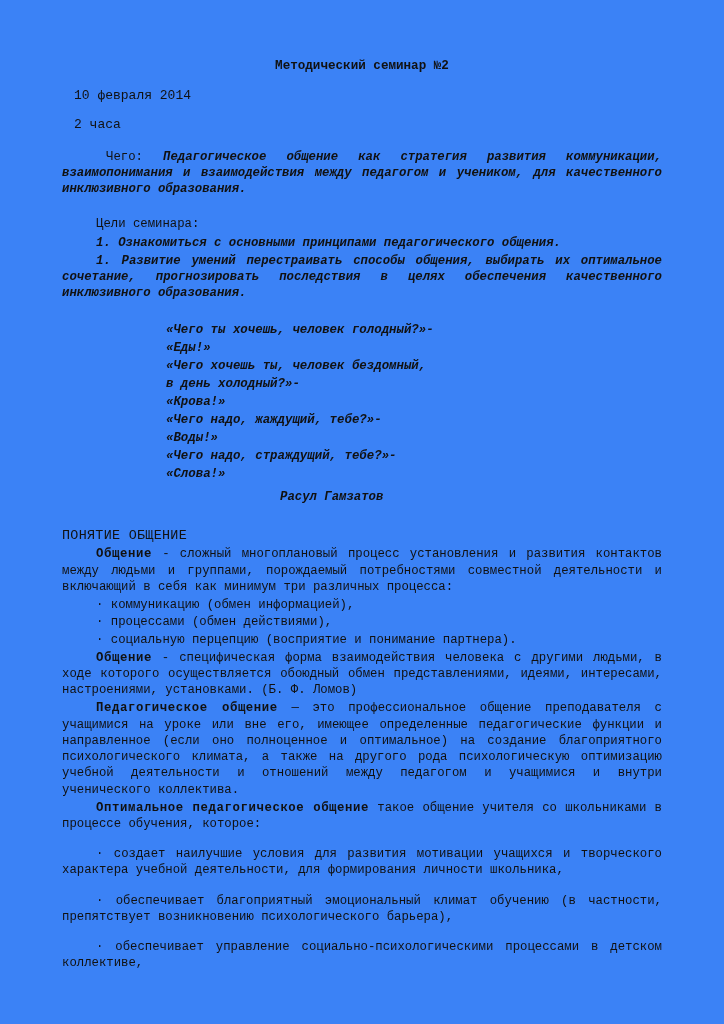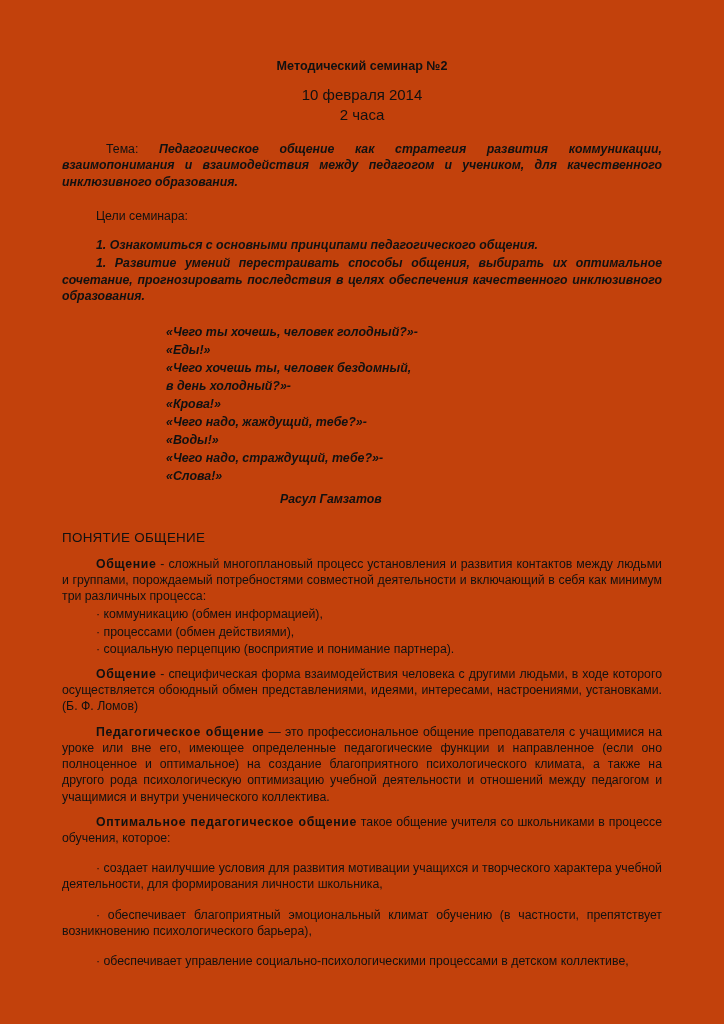--- a/index.html
+++ b/index.html
@@ -3,52 +3,52 @@
 <meta charset="utf-8">
 <style>
   html, body {
     margin: 0;
     padding: 0;
     background: #f0f0f0;
   }
   .page {
     width: 724px;
     height: 1024px;
-    background: #c2410c;
+    background: #3b82f6;
     margin: 0 auto;
     position: relative;
     box-sizing: border-box;
     padding: 58px 62px 20px 62px;
-    font-family: Liberation Sans, sans-serif;
+    font-family: Liberation Mono, monospace;
     color: #111111;
     font-size: 12.3px;
     line-height: 1.32;
     overflow: hidden;
   }
   .doc-title {
     text-align: center;
     font-weight: bold;
     font-size: 12.6px;
     margin: 0 0 10px 0;
   }
   .right-line {
-    text-align: center;
-    font-size: 15px;
-    margin: 0;
+    text-align: left;
+    font-size: 13px;
+    margin: 12px;
   }
   .right-line.second {
     margin-top: 1px;
   }
   p {
     margin: 0;
   }
   .para {
     text-align: justify;
     text-indent: 34px;
-    margin-top: 9px;
+    margin-top: 2px;
   }
   .theme {
     margin-top: 16px;
     text-align: justify;
     text-indent: 44px;
   }
   .theme .label {
     font-weight: normal;
   }
   .ital-bold {
@@ -60,21 +60,21 @@
     text-indent: 34px;
   }
   .goal {
     margin-top: 2px;
     text-indent: 34px;
     text-align: justify;
     font-style: italic;
     font-weight: bold;
   }
   .goal.first {
-    margin-top: 13px;
+    margin-top: 3px;
   }
   .poem {
     margin-top: 20px;
     margin-left: 104px;
     font-style: italic;
     font-weight: bold;
     font-size: 12.4px;
     line-height: 1.45;
   }
   .poem div {
@@ -114,21 +114,21 @@
 <body>
 
 <div class="page">
 
   <p class="doc-title">Методический семинар №2</p>
 
   <p class="right-line">10 февраля 2014</p>
   <p class="right-line second">2 часа</p>
 
   <p class="theme">
-    <span class="label">Тема:</span>
+    <span class="label">Чего:</span>
     <span class="ital-bold">Педагогическое общение как стратегия развития коммуникации, взаимопонимания и взаимодействия между педагогом и учеником, для качественного инклюзивного образования.</span>
   </p>
 
   <p class="goals-head">Цели семинара:</p>
   <p class="goal first">1.  Ознакомиться с основными принципами педагогического общения.</p>
   <p class="goal">1.  Развитие умений перестраивать способы общения, выбирать их оптимальное сочетание, прогнозировать последствия в целях обеспечения качественного инклюзивного образования.</p>
 
   <div class="poem">
     <div>«Чего ты хочешь, человек голодный?»-</div>
     <div>«Еды!»</div>

